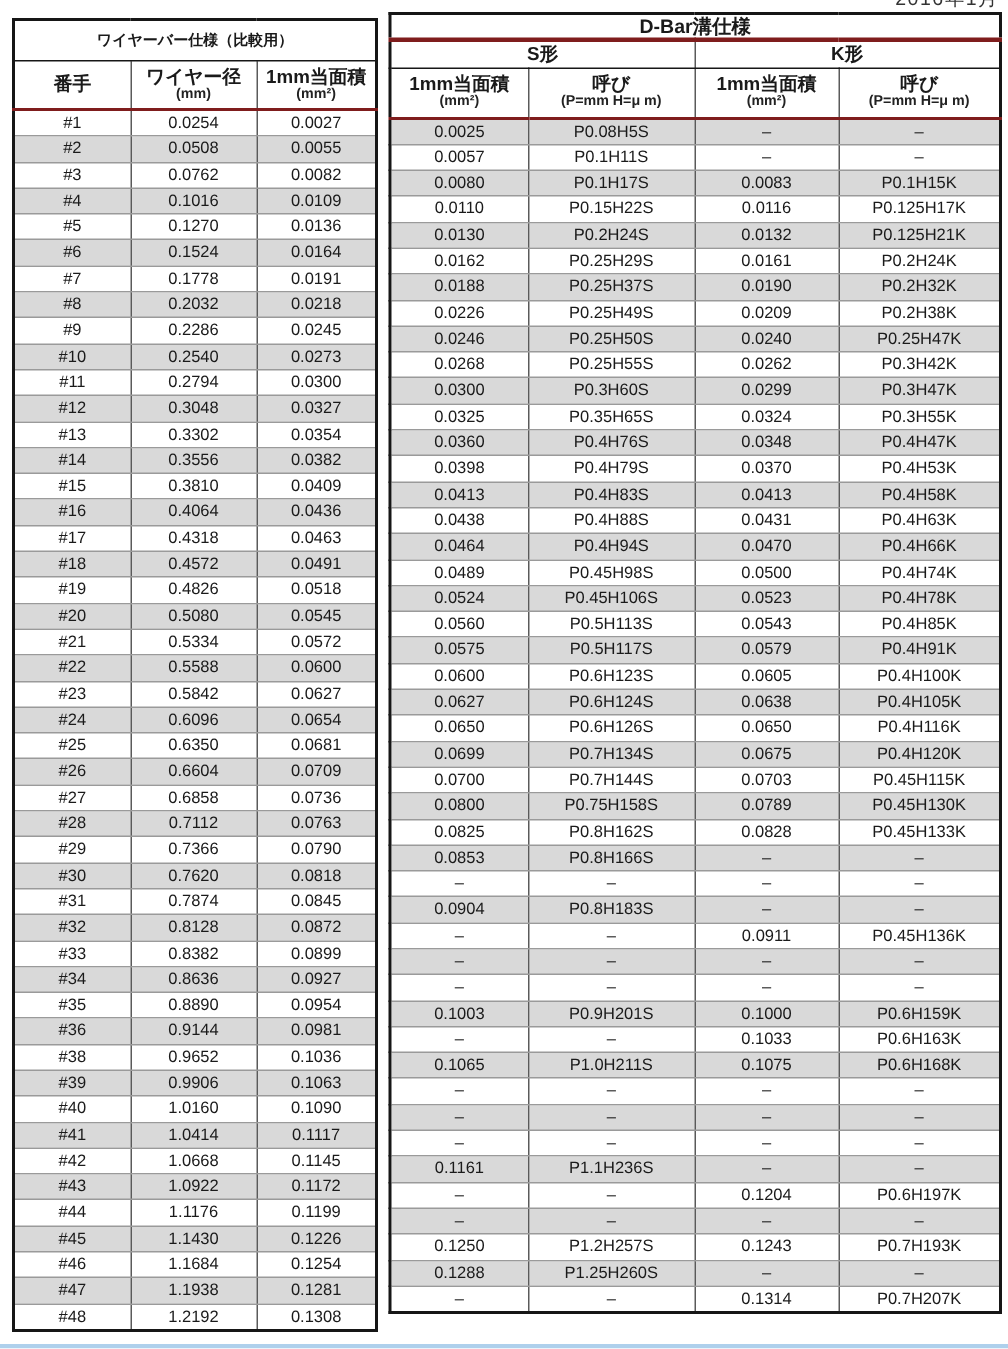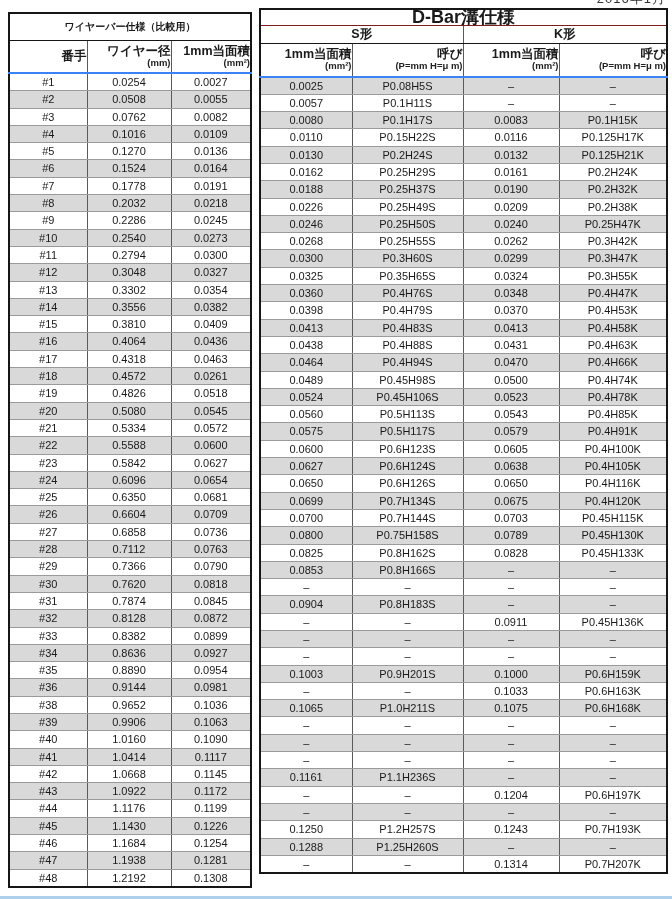--- a/index.html
+++ b/index.html
@@ -50,36 +50,35 @@
   }
   thead th { background: #ffffff; font-weight: bold; }
 
   .wire-table .title-cell {
     height: 27px;
     font-size: 10px;
     border-bottom: 1px solid #161616;
   }
   .dbar-table .title-cell {
     height: 15px;
-    font-size: 18px;
+    font-size: 13px;
     line-height: 15px;
-    border-bottom: 1px solid #7f1d1d;
+    border-bottom: 3px solid #7f1d1d;
   }
   .dbar-table .shape-cell {
     height: 17px;
     font-size: 12.5px;
     line-height: 17px;
     border-bottom: 1px solid #161616;
   }
   .colhead-row th {
     height: 33px;
-    border-bottom: 2px solid #3b82f6;
+    border-bottom: 2px solid #7f1d1d;
     font-size: 12.5px;
     line-height: 1.15;
-    text-align: right;
   }
   .colhead-row .unit {
     display: block;
     font-size: 9.5px;
     font-weight: bold;
     color: #222;
   }
 
   tbody td {
     height: 16.3px;
@@ -227,21 +226,21 @@
             <td>0.0436</td>
           </tr>
           <tr>
             <td>#17</td>
             <td>0.4318</td>
             <td>0.0463</td>
           </tr>
           <tr>
             <td>#18</td>
             <td>0.4572</td>
-            <td>0.0261</td>
+            <td>0.0491</td>
           </tr>
           <tr>
             <td>#19</td>
             <td>0.4826</td>
             <td>0.0518</td>
           </tr>
           <tr>
             <td>#20</td>
             <td>0.5080</td>
             <td>0.0545</td>

